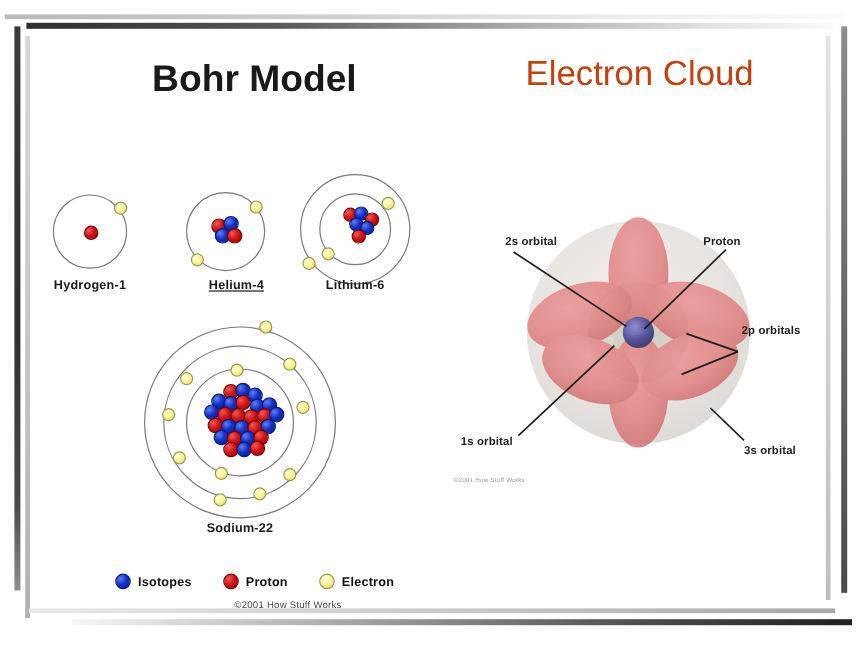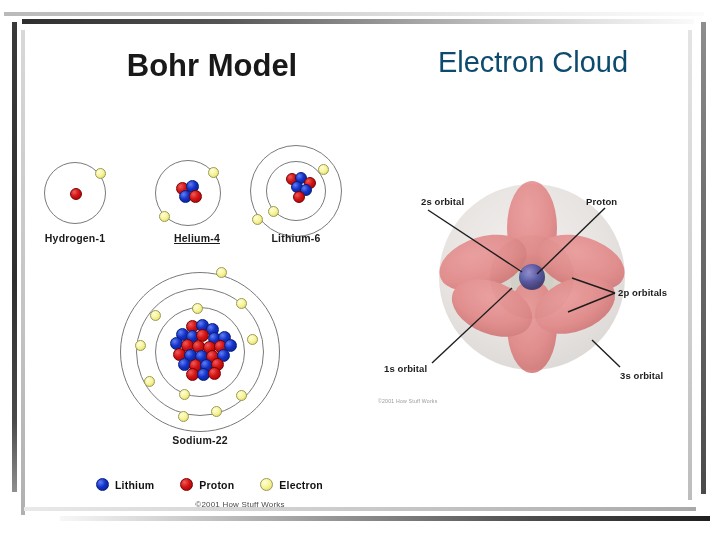--- a/index.html
+++ b/index.html
@@ -96,21 +96,21 @@
     letter-spacing: 0.3px;
   }
   .cloud-title {
     position: absolute;
     left: 398px; top: 46px;
     width: 270px;
     text-align: center;
     font-size: 29px;
     font-weight: 400;
     line-height: 33px;
-    color: #0c4a6e;
+    color: #c2410c;
   }
 
   
   .atom { position: absolute; }
   .orbit {
     position: absolute;
     border: 1px solid #7a7a7a;
     border-radius: 50%;
     box-sizing: border-box;
   }
@@ -284,21 +284,21 @@
     <div class="particle p-electron" style="left:178px; top:411px; width:9px; height:9px;"></div>
 
     <div class="particle p-electron" style="left:216px; top:267px; width:9px; height:9px;"></div>
 
     <div class="atom-label" style="left:150px; top:434px; width:100px;">Sodium-22</div>
   </div>
 
   <div class="legend">
     <div class="legend-item">
       <span class="legend-dot p-neutron"></span>
-      <span class="legend-text">Lithium</span>
+      <span class="legend-text">Isotopes</span>
     </div>
     <div class="legend-item">
       <span class="legend-dot p-proton"></span>
       <span class="legend-text">Proton</span>
     </div>
     <div class="legend-item">
       <span class="legend-dot p-electron"></span>
       <span class="legend-text">Electron</span>
     </div>
   </div>
@@ -353,20 +353,20 @@
         <line x1="235" y1="48" x2="167" y2="114"></line>
         <line x1="245" y1="133" x2="202" y2="118"></line>
         <line x1="245" y1="133" x2="198" y2="152"></line>
         <line x1="62" y1="203" x2="142" y2="128"></line>
         <line x1="250" y1="207" x2="222" y2="180"></line>
       </g>
     </svg>
 
     <div class="cloud-label" style="left:16px; top:36px;margin-left:35px;">2s orbital</div>
     <div class="cloud-label" style="left:216px; top:36px;">Proton</div>
-    <div class="cloud-label" style="left:248px; top:127px;">2p orbitals</div>
+    <div class="cloud-label" style="left:248px; top:110px;">2p orbitals</div>
     <div class="cloud-label" style="left:14px; top:203px;">1s orbital</div>
     <div class="cloud-label" style="left:250px; top:210px;">3s orbital</div>
   </div>
 
   <div class="copyright-right">©2001 How Stuff Works</div>
 
 </div>
 
 </body></html>

